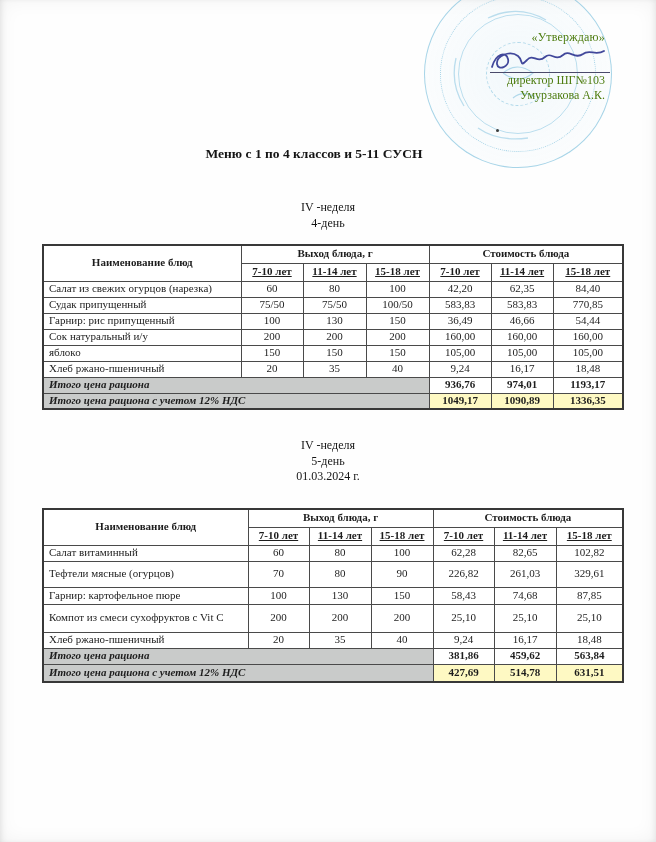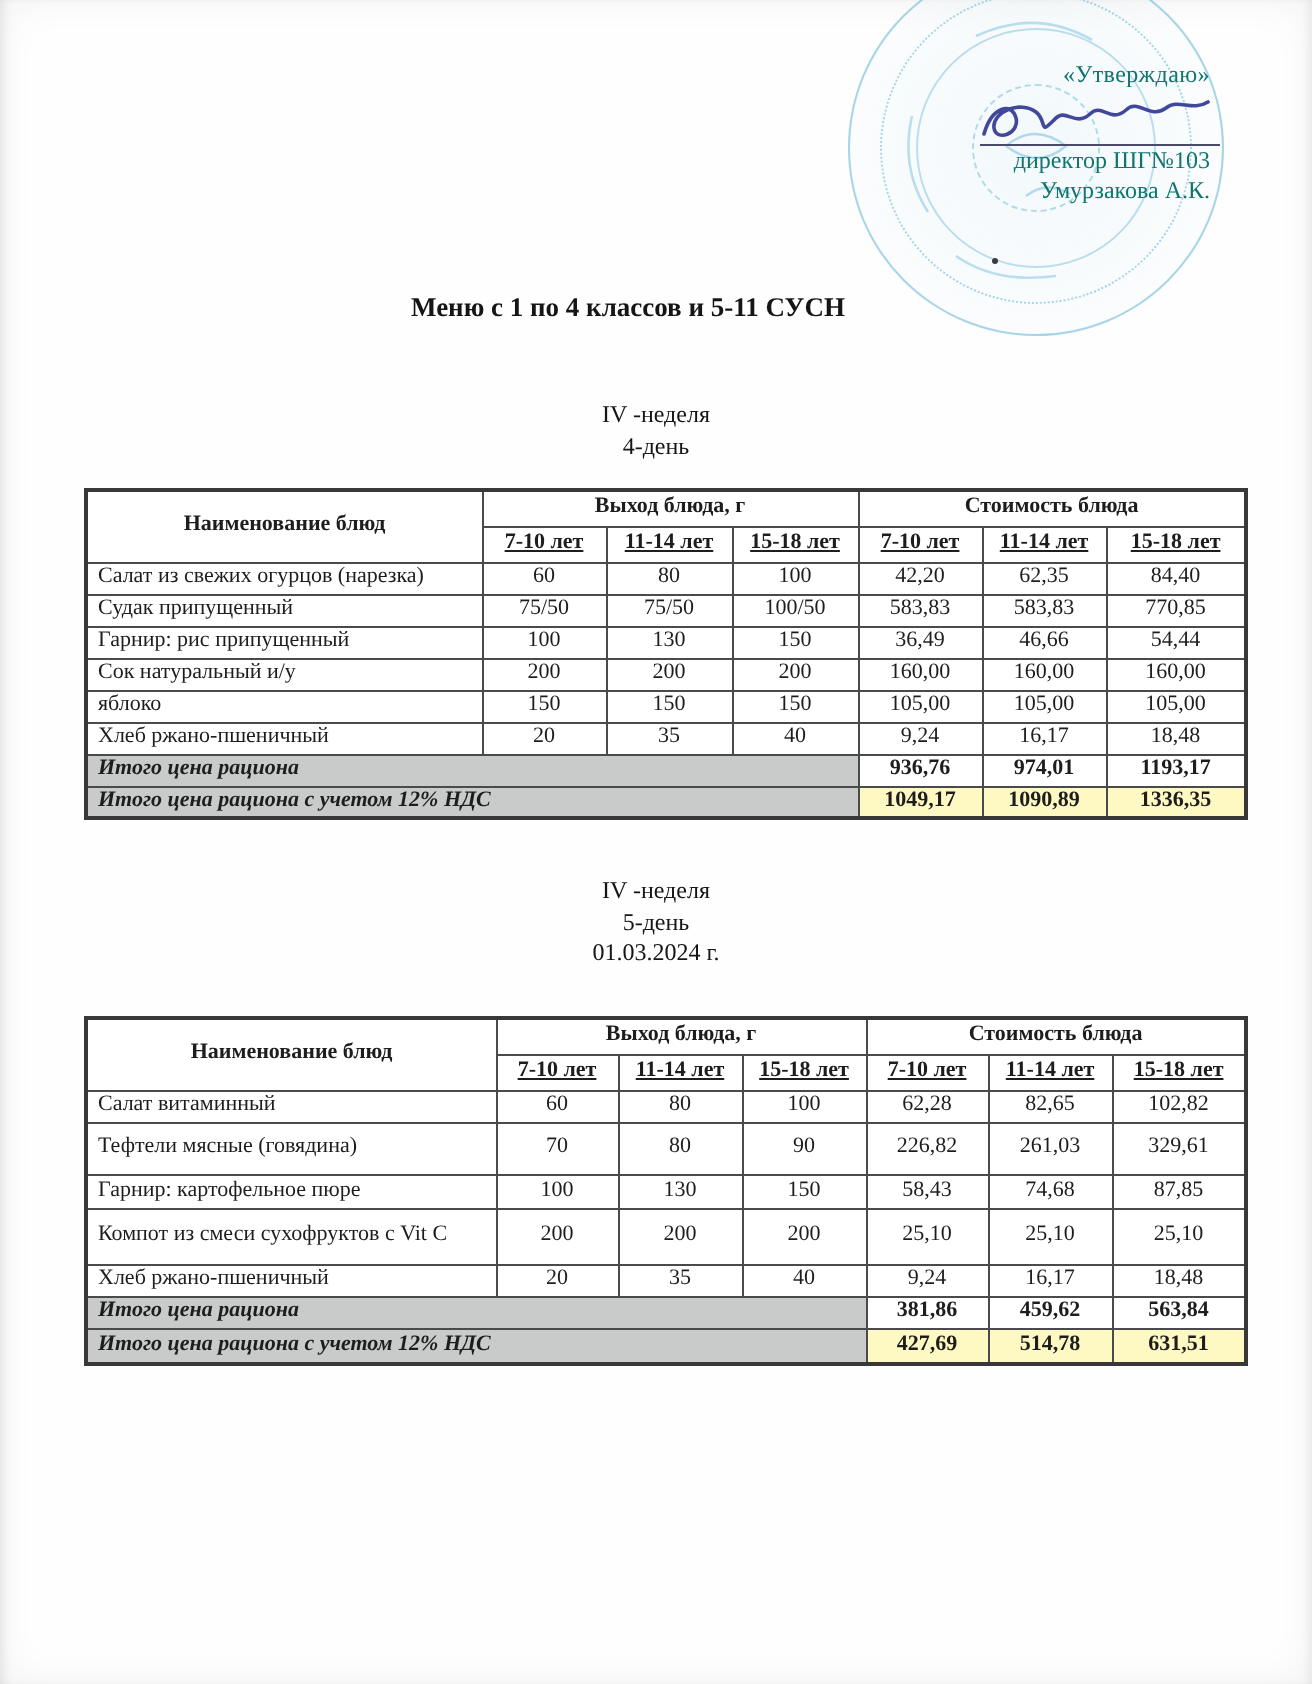--- a/index.html
+++ b/index.html
@@ -21,21 +21,21 @@
   .stamp{position:absolute;left:418px;top:-22px;width:210px;height:210px;pointer-events:none;}
   .stamp .ring{position:absolute;border-radius:50%;}
   .ring1{left:6px;top:2px;width:186px;height:186px;border:1.6px solid rgba(96,178,214,0.55);
          background:radial-gradient(circle, rgba(140,200,230,0.10) 0%, rgba(140,200,230,0.03) 70%, transparent 75%);}
   .ring2{left:22px;top:18px;width:154px;height:154px;border:1.4px dotted rgba(96,178,214,0.55);}
   .ring3{left:40px;top:36px;width:118px;height:118px;border:1.2px solid rgba(96,178,214,0.40);}
   .ring4{left:68px;top:64px;width:62px;height:62px;border:1.6px dashed rgba(96,178,214,0.45);}
   .stamp svg{position:absolute;left:0;top:0;}
 
   
-  .approval{position:absolute;left:460px;top:30px;width:150px;font-size:12px;color:#0f766e;text-align:right;}
+  .approval{position:absolute;left:460px;top:30px;width:150px;font-size:12px;color:#4d7c0f;text-align:right;}
   .approval .line{padding-right:5px;line-height:15px;}
   .approval-quote{letter-spacing:0.2px;}
   .sig-area{position:relative;height:27px;width:120px;margin-left:auto;border-bottom:1.2px solid #4a4a6a;}
   .sig-area svg{position:absolute;left:-4px;bottom:-5px;}
   .ink-dot{position:absolute;left:496px;top:129px;width:3px;height:3px;border-radius:50%;background:#3c3c3c;}
 
   
   .doc-title{position:absolute;left:0;top:146px;width:656px;text-align:center;
              transform:translateX(-14px);font-weight:bold;font-size:13.5px;color:#151515;}
   .section-head{position:absolute;left:0;width:656px;text-align:center;font-weight:normal;
@@ -224,21 +224,21 @@
     <tr class="r">
       <td class="name-cell">Салат витаминный</td>
       <td>60</td>
       <td>80</td>
       <td>100</td>
       <td>62,28</td>
       <td>82,65</td>
       <td>102,82</td>
     </tr>
     <tr class="tall">
-      <td class="name-cell">Тефтели мясные (говядина)</td>
+      <td class="name-cell">Тефтели мясные (огурцов)</td>
       <td>70</td>
       <td>80</td>
       <td>90</td>
       <td>226,82</td>
       <td>261,03</td>
       <td>329,61</td>
     </tr>
     <tr class="r17">
       <td class="name-cell">Гарнир: картофельное пюре</td>
       <td>100</td>

